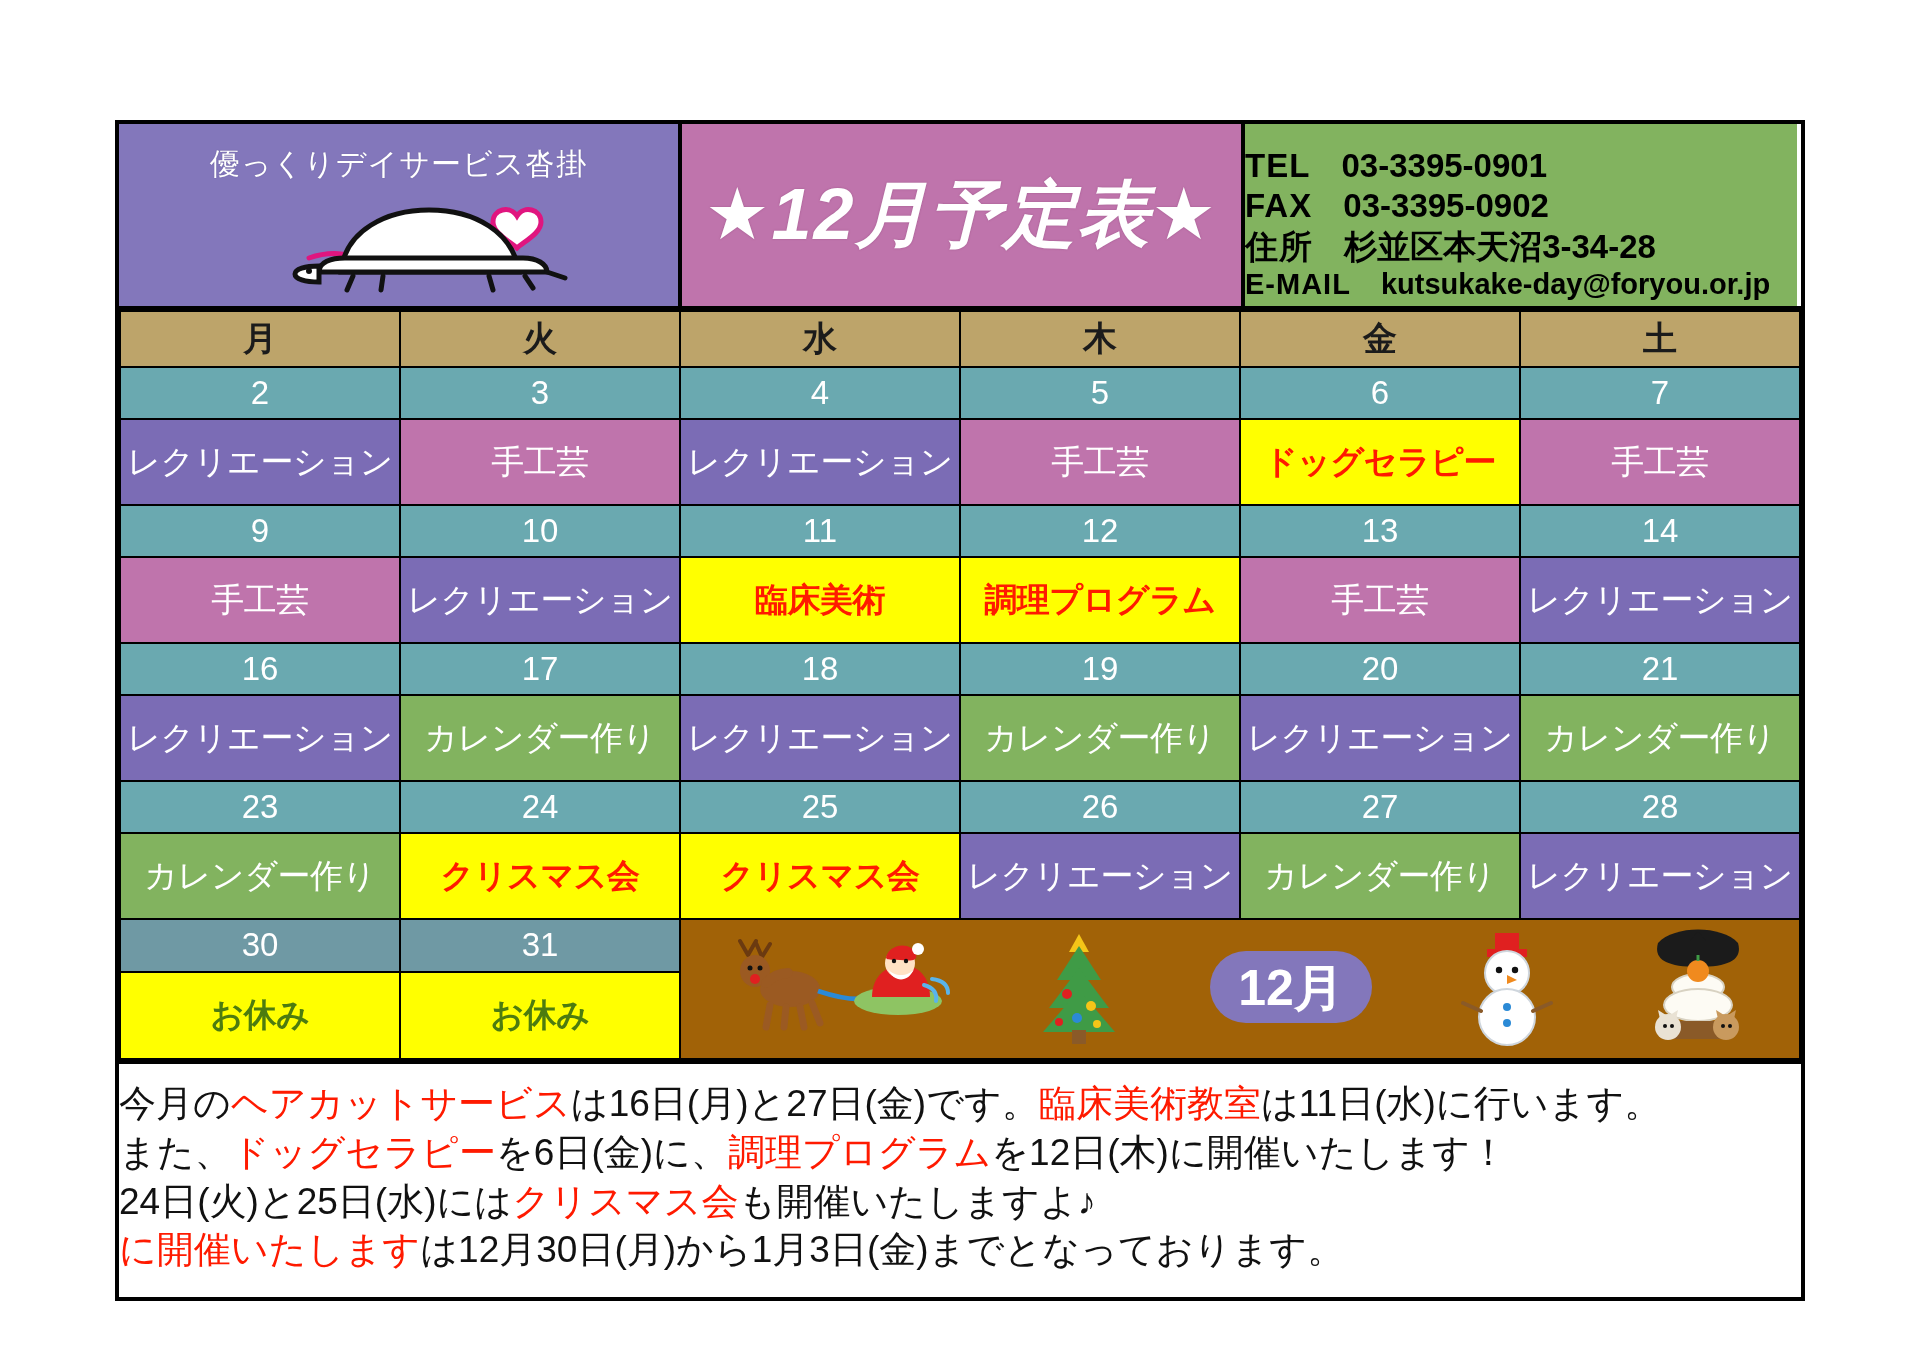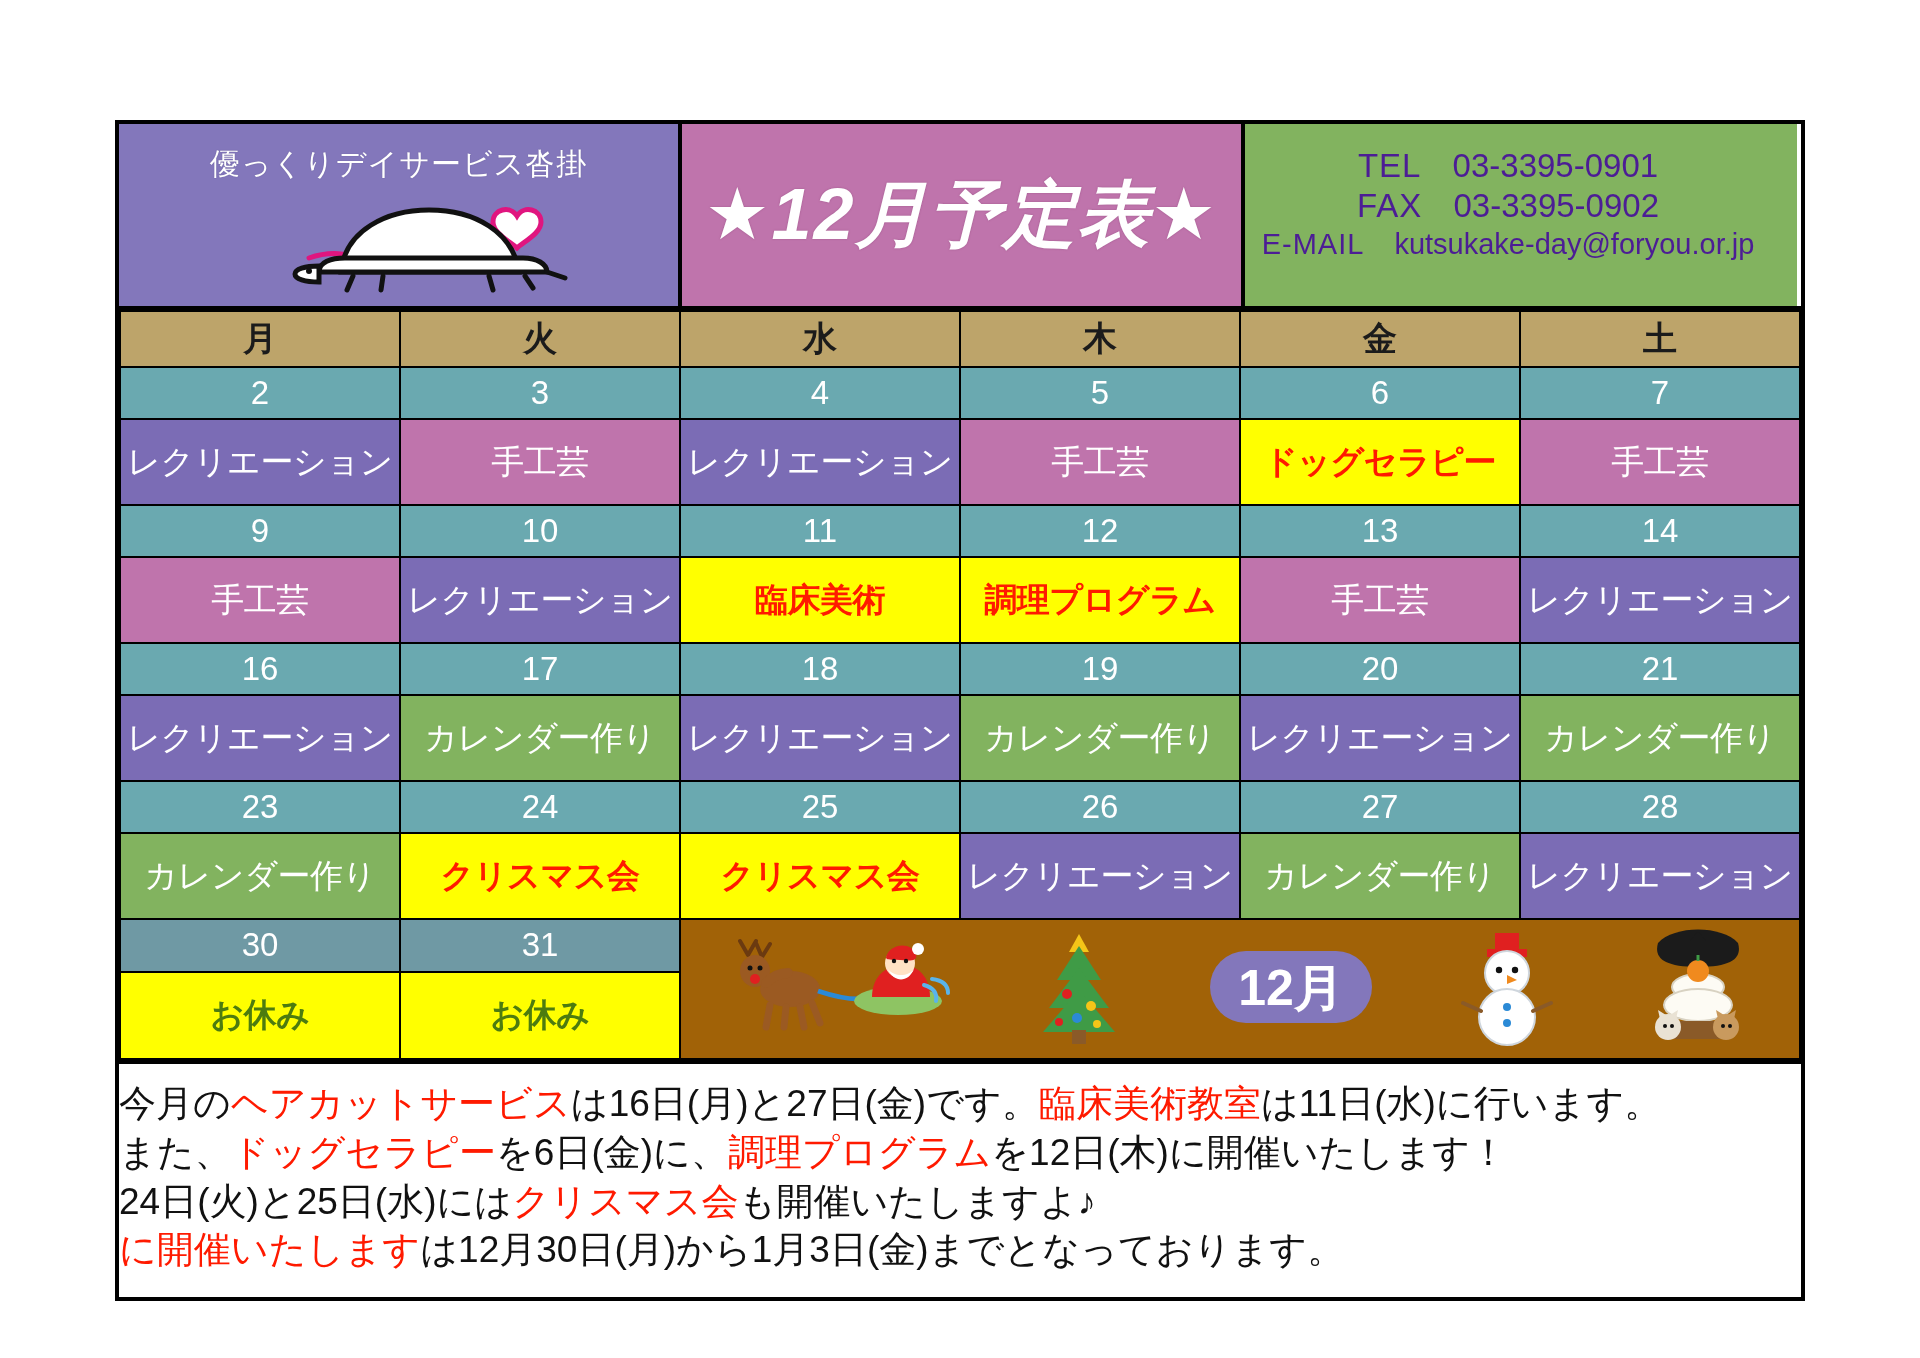--- a/index.html
+++ b/index.html
@@ -61,25 +61,26 @@
     white-space: nowrap;
     font-style: italic;
   }
 
   .hdr-contact {
     width: 552px;
     background: #82b35f;
     padding: 22px 26px 0 0;
   }
   .contact-line {
-    color: #4c1d95;
+    color: #000000;
     font-size: 33px;
     line-height: 1.22;
-    text-align: center;
+    text-align: left;
     white-space: nowrap;
+    font-weight: bold;
   }
   .contact-line .lbl { letter-spacing: 1px; }
   .contact-line .val { margin-left: 22px; }
   .contact-line.small { font-size: 29px; }
 
   
   table.cal {
     width: 100%;
     border-collapse: collapse;
     table-layout: fixed;
@@ -175,20 +176,24 @@
       </div>
 
       <div class="hdr-cell hdr-contact">
         <div class="contact-line">
           <span class="lbl">TEL</span>
           <span class="val">03-3395-0901</span>
         </div>
         <div class="contact-line">
           <span class="lbl">FAX</span>
           <span class="val">03-3395-0902</span>
+        </div>
+        <div class="contact-line">
+          <span class="lbl">住所</span>
+          <span class="val">杉並区本天沼3-34-28</span>
         </div>
         <div class="contact-line small">
           <span class="lbl">E-MAIL</span>
           <span class="val">kutsukake-day@foryou.or.jp</span>
         </div>
       </div>
     </div>
 
     <table class="cal">
       <tbody id="cal-body">

